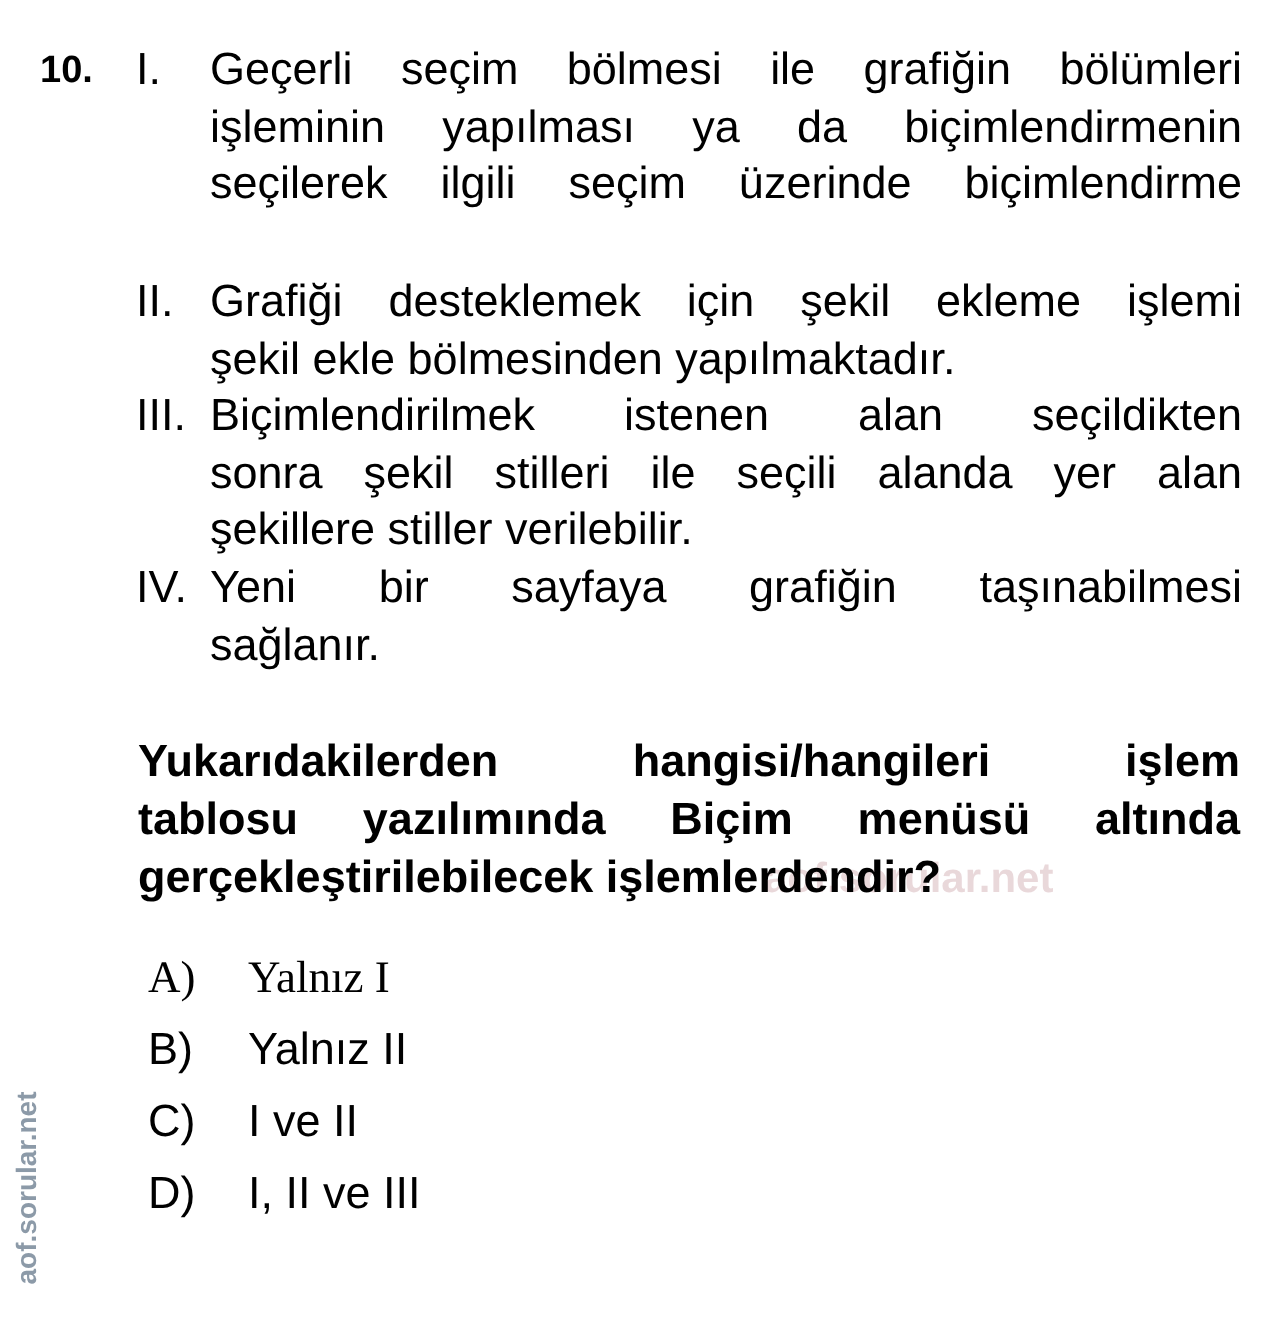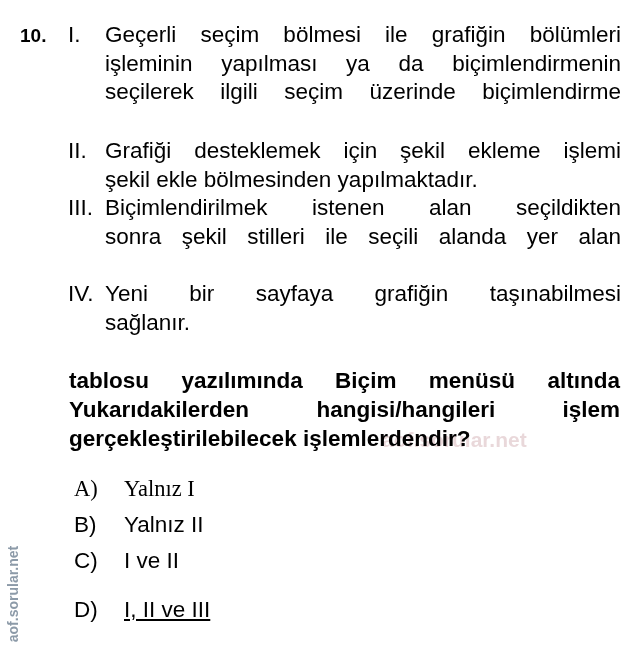--- a/index.html
+++ b/index.html
@@ -65,48 +65,49 @@
     <span class="line">Grafiği desteklemek için şekil ekleme işlemi</span>
     <span class="line last">şekil ekle bölmesinden yapılmaktadır.</span>
   </div>
 </div>
 
 <div class="item" style="top:194px;">
   <span class="roman">III.</span>
   <div class="text">
     <span class="line">Biçimlendirilmek istenen alan seçildikten</span>
     <span class="line">sonra şekil stilleri ile seçili alanda yer alan</span>
+    <span class="line last">şekillere stiller verilebilir.</span>
   </div>
 </div>
 
 <div class="item" style="top:280px;">
   <span class="roman">IV.</span>
   <div class="text">
     <span class="line">Yeni bir sayfaya grafiğin taşınabilmesi</span>
     <span class="line last">sağlanır.</span>
   </div>
 </div>
 
 <div class="stem">
+  <span class="line">Yukarıdakilerden hangisi/hangileri işlem</span>
   <span class="line">tablosu yazılımında Biçim menüsü altında</span>
-  <span class="line">Yukarıdakilerden hangisi/hangileri işlem</span>
   <span class="line last">gerçekleştirilebilecek işlemlerdendir?</span>
 </div>
 
 <div class="wm-center">aof.sorular.net</div>
 
 <div class="opt" style="top:475px;font-family:Liberation Serif, serif;">
   <span class="letter">A)</span><span>Yalnız I</span>
 </div>
 <div class="opt" style="top:511px;">
   <span class="letter">B)</span><span>Yalnız II</span>
 </div>
 <div class="opt" style="top:547px;">
   <span class="letter">C)</span><span>I ve II</span>
 </div>
-<div class="opt" style="top:596px;text-decoration:underline;">
+<div class="opt" style="top:583px;">
   <span class="letter">D)</span><span>I, II ve III</span>
 </div>
 <div class="opt" style="top:619px;margin-top:48px;">
   <span class="letter">E)</span><span>I, II, III ve IV</span>
 </div>
 
 <div class="wm-side">aof.sorular.net</div>
 
 </body></html>

